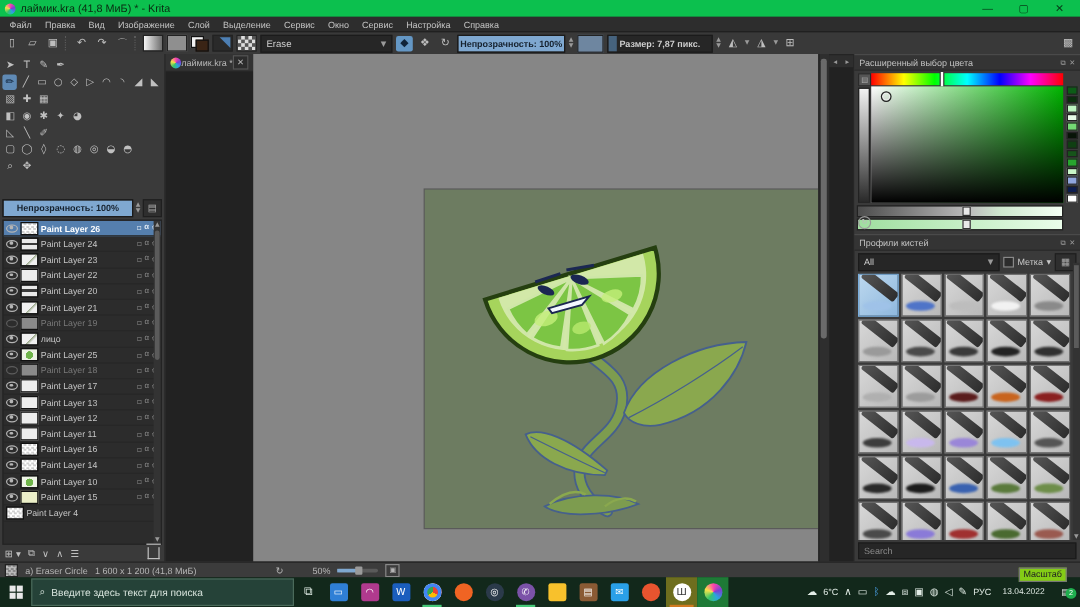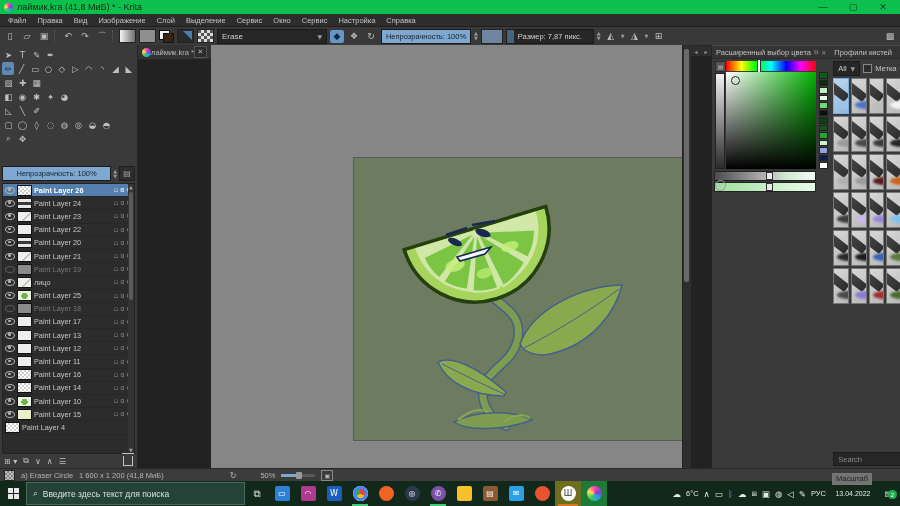--- a/index.html
+++ b/index.html
@@ -28,29 +28,29 @@
   .fgbg .bg{position:absolute;right:0;bottom:0;width:9px;height:8px;background:#3a2415;border:1px solid #111;}
   .chip-preset{background:#2a2a2a;position:relative;}
   .chip-preset:after{content:"";position:absolute;right:1px;top:1px;border-style:solid;border-width:0 9px 9px 0;border-color:transparent #4d7fb3 transparent transparent;}
   .chip-checker{background:repeating-conic-gradient(#ddd 0 25%,#555 0 50%) 0 0/6px 6px;}
   .combo{background:#262626;border:1px solid #1b1b1b;height:13px;display:flex;align-items:center;padding:0 4px;gap:4px;color:#cfcfcf;}
   .combo .caret{font-size:6px;color:#9a9a9a;}
   .combo-erase{width:100px;justify-content:space-between;}
   .tbtn-active{background:#6497c5;border-radius:2px;color:#10243a;}
   .slider{height:13px;background:#262626;border:1px solid #1b1b1b;position:relative;overflow:hidden;flex:none;display:flex;align-items:center;justify-content:center;}
   .slider .fill{position:absolute;left:0;top:0;bottom:0;background:#7fa8d0;}
-  .slider .stext{position:relative;font-size:7.5px;color:#16222e;z-index:1;}
+  .slider .stext{position:relative;font-size:7.5px;color:#16222e;z-index:1;font-weight:bold;}
   .slider-dark .stext{color:#cfcfcf;}
   .spin{display:flex;flex-direction:column;font-size:5px;line-height:5px;color:#9a9a9a;flex:none;}
   .chip-size{width:20px;height:13px;background:#6e86a0;border:1px solid #222;flex:none;}
 
   
   .main{position:absolute;top:45px;left:0;right:0;height:423px;display:flex;}
   .left-col{width:137px;background:#3a3a3a;border-right:1px solid #242424;display:flex;flex-direction:column;flex:none;}
-  .right-col{width:188px;background:#3a3a3a;border-left:1px solid #242424;display:flex;flex-direction:row;flex:none;}
+  .right-col{width:188px;background:#3a3a3a;border-left:1px solid #242424;display:flex;flex-direction:column;flex:none;}
   .center-col{flex:1;display:flex;flex-direction:row;min-width:0;}
 
   
   .toolbox{height:114px;padding:3px 2px;display:flex;flex-direction:column;gap:1px;}
   .tb-row{display:flex;gap:1px;}
   .tool{width:13px;height:13px;display:flex;align-items:center;justify-content:center;font-size:8.5px;color:#c0c0c0;border-radius:2px;}
   .tool-sel{background:#5f8ab5;color:#0e2036;}
 
   
   .docker-head{height:12px;background:#343434;display:flex;align-items:center;padding:0 4px;font-size:7.5px;color:#c2c2c2;border-top:1px solid #4a4a4a;border-bottom:1px solid #2a2a2a;flex:none;}
@@ -161,21 +161,21 @@
   .tb-app.running:after{content:"";position:absolute;bottom:0;left:5px;right:5px;height:2px;background:#46c878;}
   .tb-app.active-olive{background:#6e6e1e;}
   .tb-app.active-olive:after{content:"";position:absolute;bottom:0;left:3px;right:3px;height:2px;background:#d07a20;}
   .tb-app.active-green{background:#1e7a36;}
   .appic{width:15px;height:15px;border-radius:2px;display:flex;align-items:center;justify-content:center;font-size:8px;color:#fff;flex:none;}
   .tb-tray{margin-left:auto;display:flex;align-items:center;gap:5px;padding-right:4px;font-size:7.5px;color:#e2ece6;}
   .trayic{font-size:8.5px;}
   .tb-clock{text-align:center;font-size:7px;line-height:8px;width:44px;}
   .tb-notif{position:relative;width:16px;display:flex;align-items:center;justify-content:center;}
   .notif-badge{position:absolute;right:-1px;bottom:-1px;background:#1fae4e;color:#fff;border-radius:50%;width:9px;height:9px;font-size:6px;display:flex;align-items:center;justify-content:center;}
-  .tooltip{position:absolute;top:-8px;right:28px;background:#737373;color:#222;border:1px solid #767676;font-size:7.5px;padding:1px 3px;white-space:nowrap;z-index:30;}
+  .tooltip{position:absolute;top:-8px;right:11px;background:#84cc16;color:#222;border:1px solid #767676;font-size:7.5px;padding:1px 3px;white-space:nowrap;z-index:30;}
 </style>
 </head>
 <body>
 
 <div class="titlebar">
   <span class="kicon"></span>
   <span>лаймик.kra (41,8 МиБ) * - Krita</span>
   <span class="tspacer"></span>
   <span class="wbtn">—</span>
   <span class="wbtn">▢</span>

